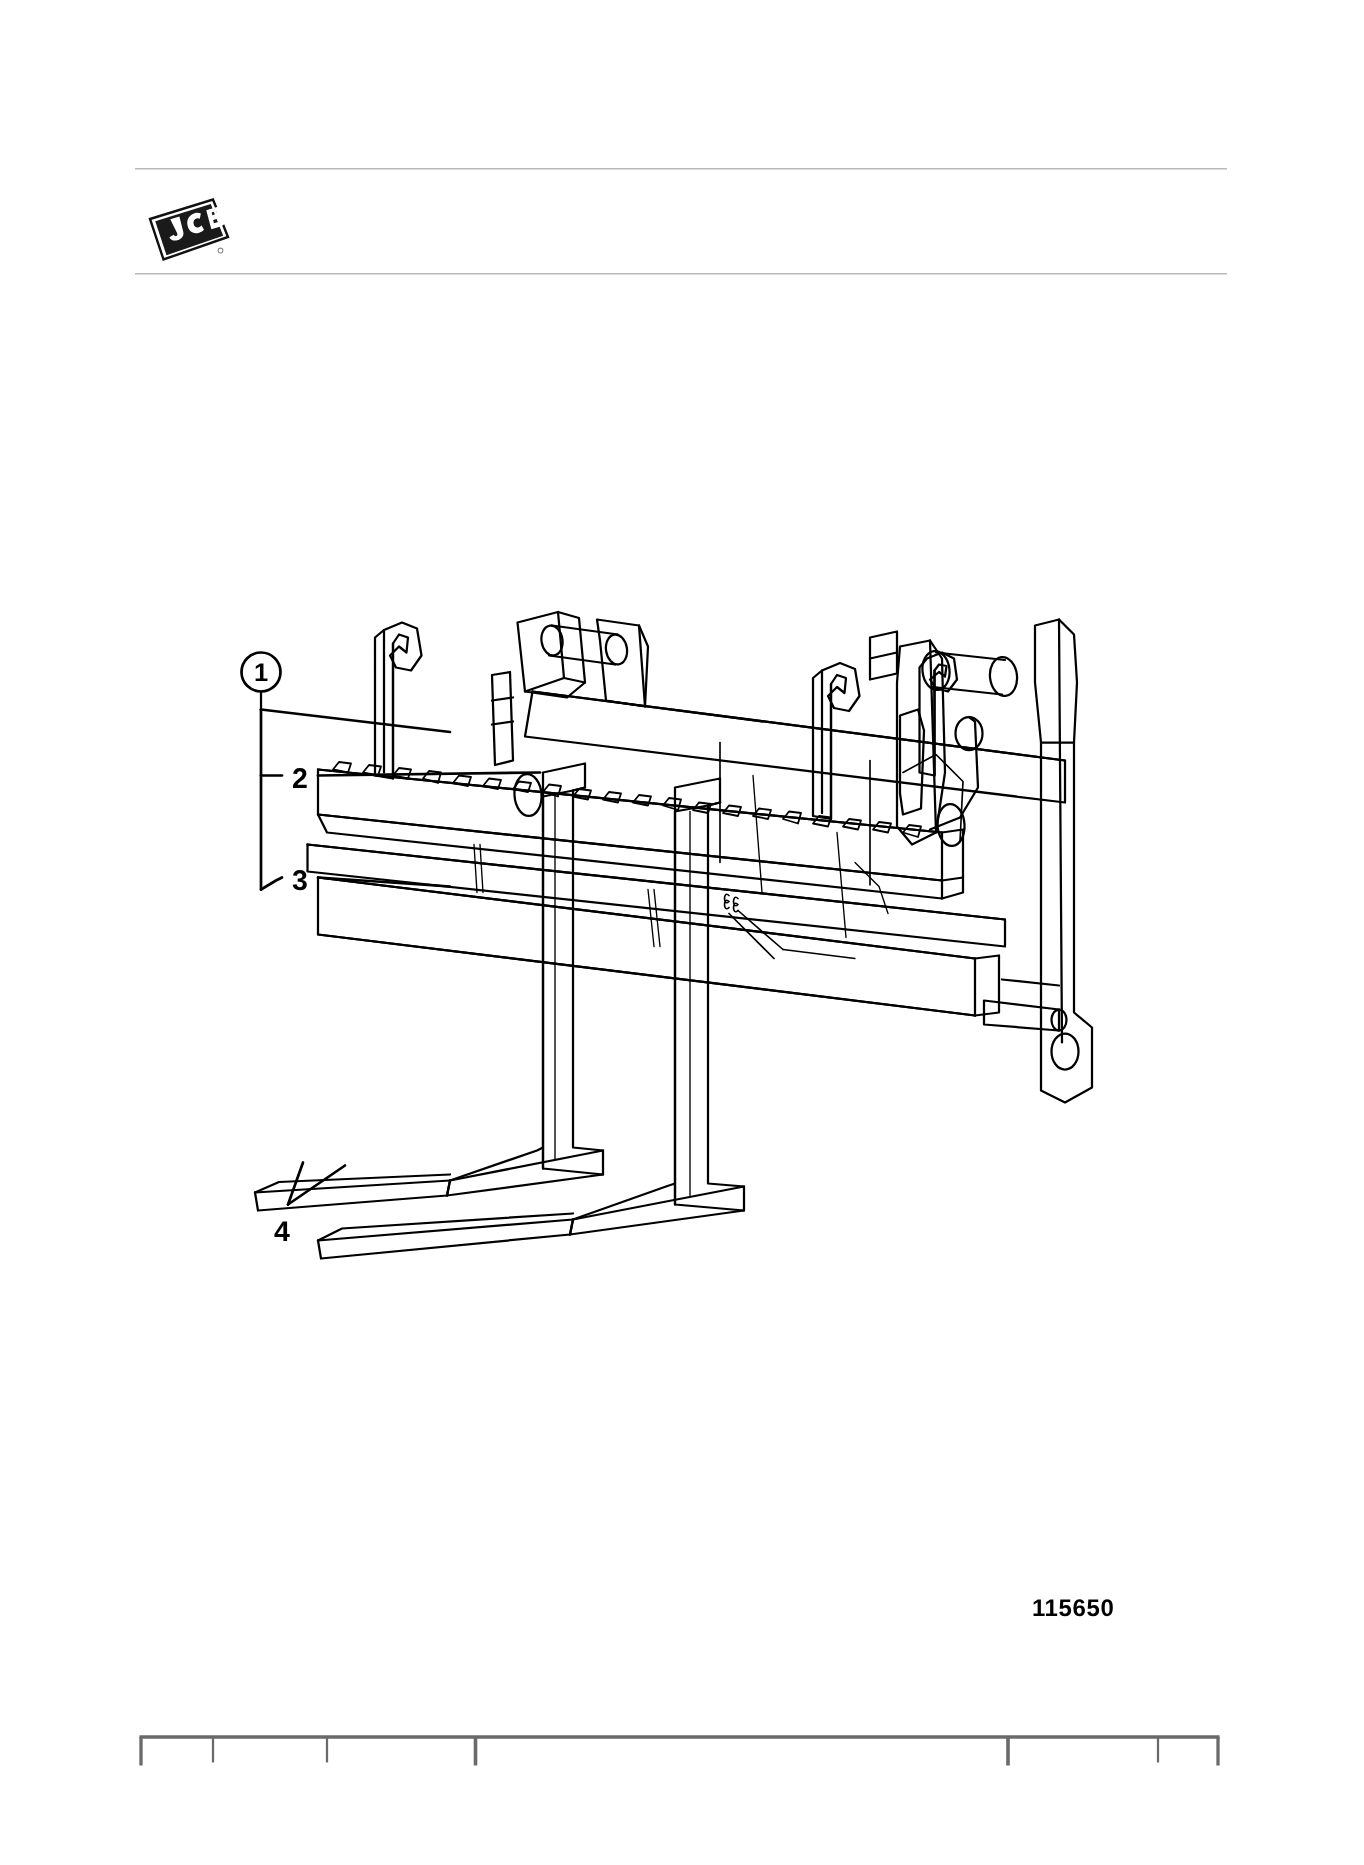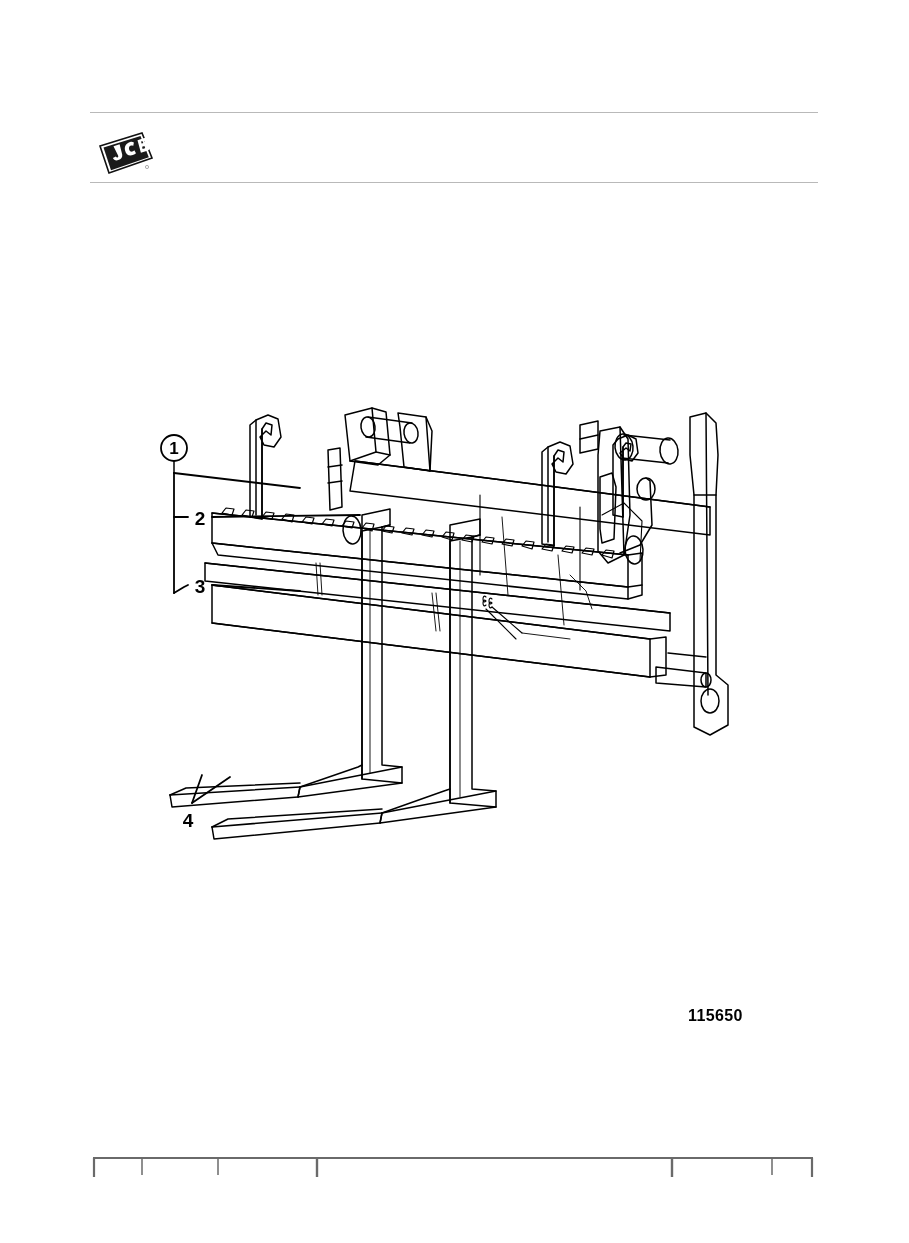--- a/index.html
+++ b/index.html
@@ -39,21 +39,21 @@
     top: 132px;
     width: 58px;
     height: 44px;
   }
   .logo svg { display: block; }
 
   
   .fig-number {
     position: absolute;
     left: 688px;
-    top: 1007px;
+    top: 1064px;
     font-size: 16px;
     font-weight: bold;
     letter-spacing: 0.4px;
     color: #000;
     font-family: "Liberation Sans", sans-serif;
   }
 
   
   .illustration {
     position: absolute;

